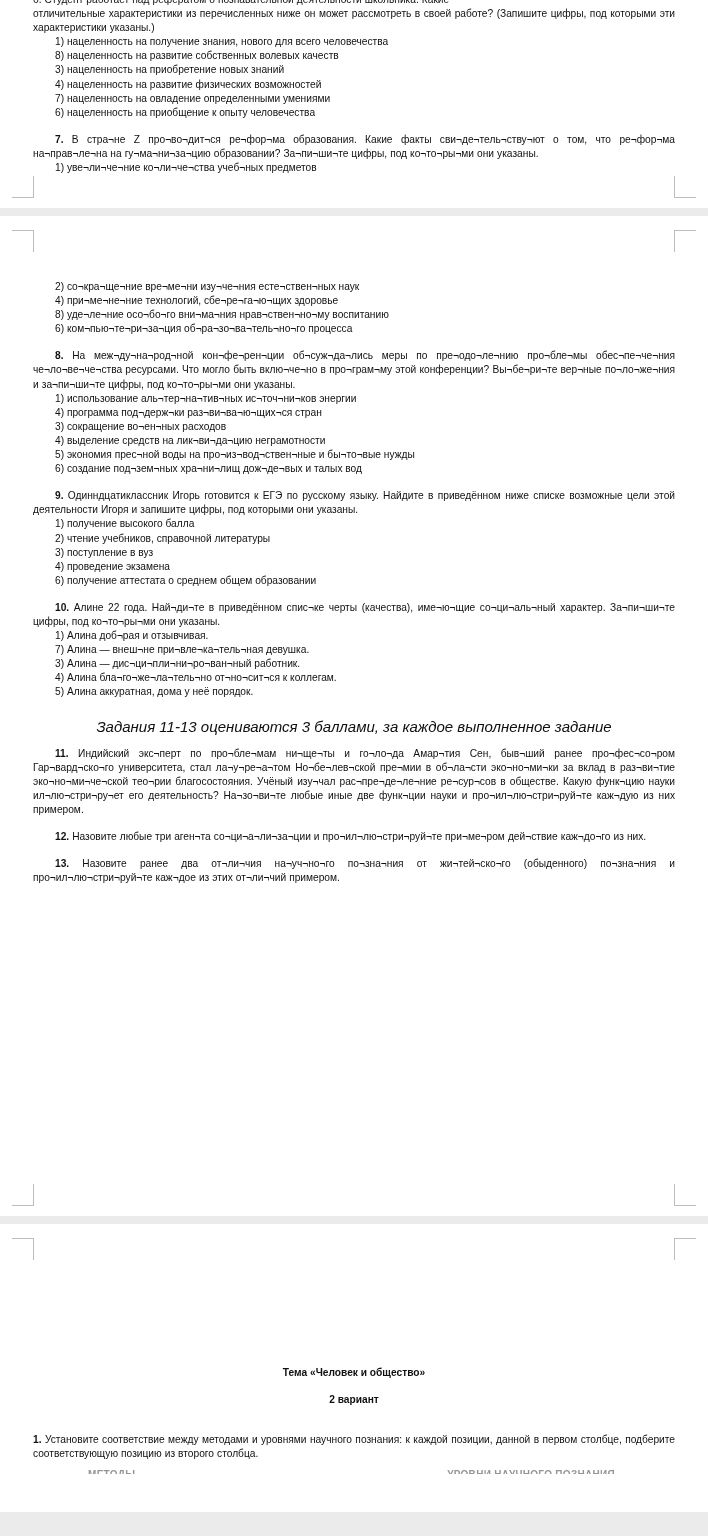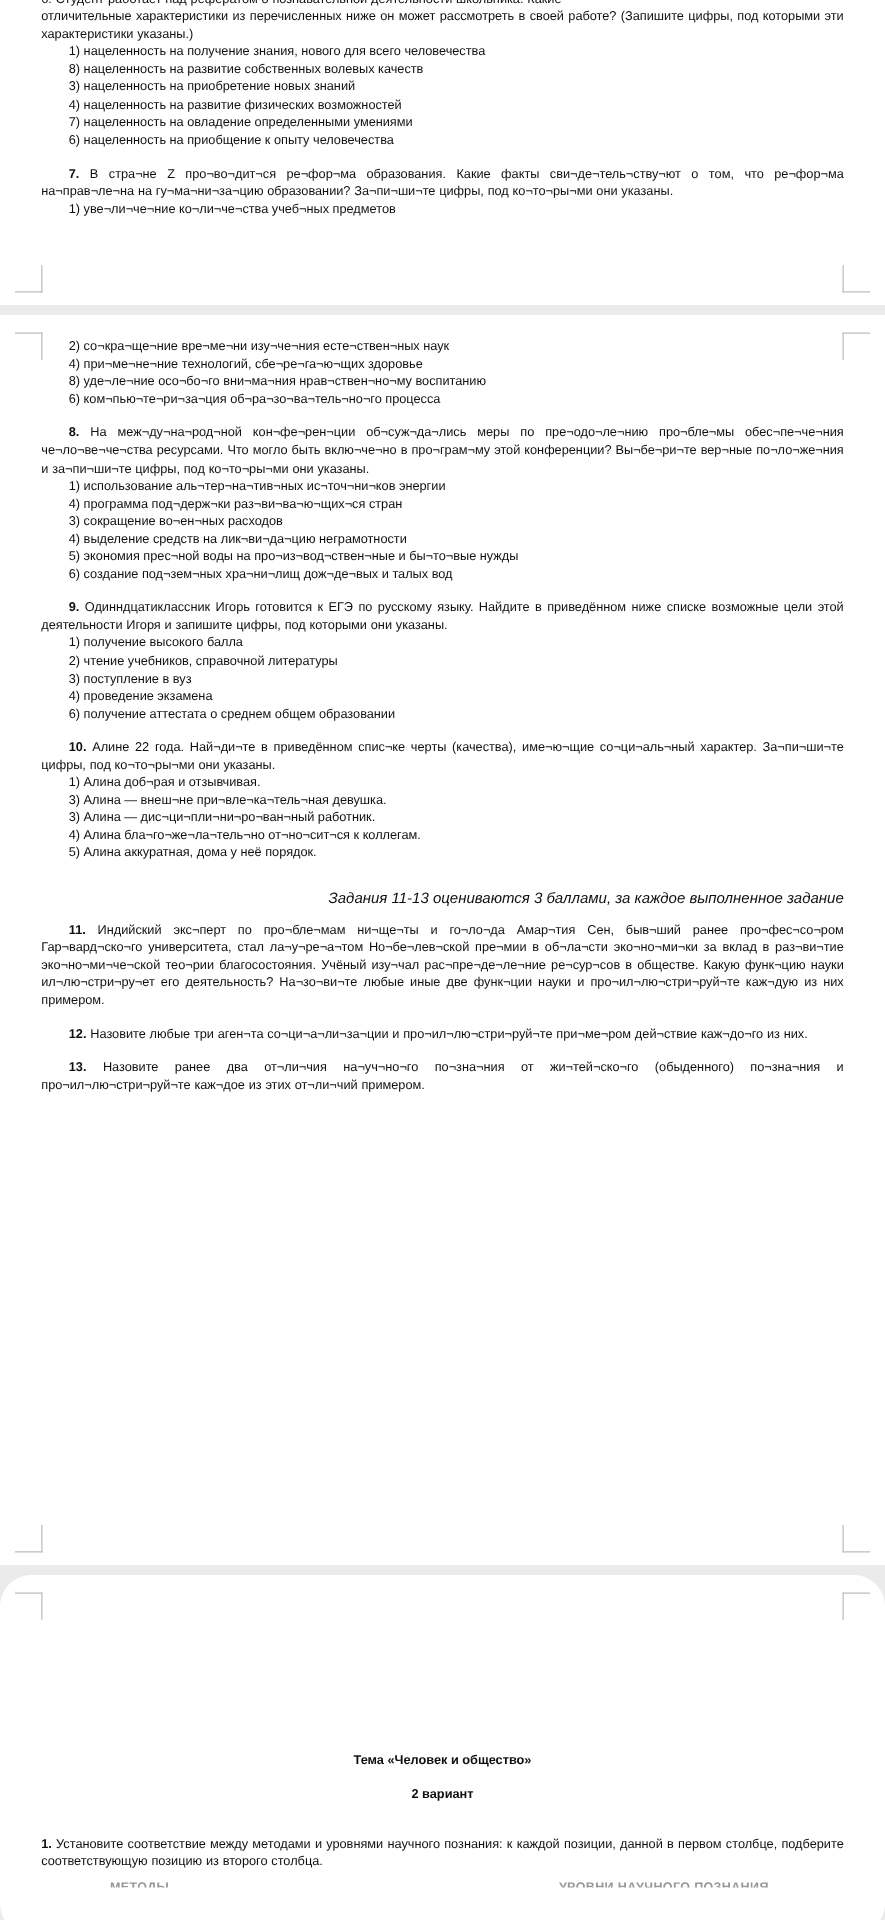--- a/index.html
+++ b/index.html
@@ -81,23 +81,23 @@
     margin: 0;
     padding-left: 22px;
     text-align: left;
     font-size: 10.2px;
     line-height: 14.1px;
   }
 
   p.note {
     margin: 0;
     font-style: italic;
-    font-size: 12px;
-    line-height: 14.1px;
-    text-align: right;
+    font-size: 15px;
+    line-height: 14.1px;
+    text-align: center;
   }
 
   p.center {
     margin: 0;
     text-align: center;
     font-size: 10.2px;
     line-height: 14.1px;
   }
   p.center.bold { font-weight: bold; }
 
@@ -122,21 +122,21 @@
     overflow: hidden;
     opacity: .55;
   }
   .table-peek span { display: block; }
 </style>
 </head>
 <body>
 
 <div class="viewer">
 
-  <div class="page" style="height:244px;">
+  <div class="page" style="height:208px;">
 
     <div class="body clip-top">
 
       <p class="para noindent">6. Студент работает над рефератом о познавательной деятельности школьника. Какие</p>
       <p class="para noindent">отличительные характеристики из перечисленных ниже он может рассмотреть в своей работе? (Запишите цифры, под которыми эти характеристики указаны.)</p>
 
       <p class="opt">1) нацеленность на получение знания, нового для всего человечества</p>
       <p class="opt">8) нацеленность на развитие собственных волевых качеств</p>
       <p class="opt">3) нацеленность на приобретение новых знаний</p>
       <p class="opt">4) нацеленность на развитие физических возможностей</p>
@@ -154,21 +154,21 @@
     <div class="crop br" style="right:12px; bottom:10px;"></div>
   </div>
 
   <div class="page-gap"></div>
 
   <div class="page" style="height:1000px;">
 
     <div class="crop tl" style="left:12px; top:14px;"></div>
     <div class="crop tr" style="right:12px; top:14px;"></div>
 
-    <div class="body" style="padding-top:19px;">
+    <div class="body" style="padding-top:64px;">
 
       <p class="opt">2) со¬кра¬ще¬ние вре¬ме¬ни изу¬че¬ния есте¬ствен¬ных наук</p>
       <p class="opt">4) при¬ме¬не¬ние технологий, сбе¬ре¬га¬ю¬щих здоровье</p>
       <p class="opt">8) уде¬ле¬ние осо¬бо¬го вни¬ма¬ния нрав¬ствен¬но¬му воспитанию</p>
       <p class="opt">6) ком¬пью¬те¬ри¬за¬ция об¬ра¬зо¬ва¬тель¬но¬го процесса</p>
 
       <div class="spacer-md"></div>
 
       <p class="para"><b>8.</b><span> На меж¬ду¬на¬род¬ной кон¬фе¬рен¬ции об¬суж¬да¬лись меры по пре¬одо¬ле¬нию про¬бле¬мы обес¬пе¬че¬ния че¬ло¬ве¬че¬ства ресурсами. Что могло быть вклю¬че¬но в про¬грам¬му этой конференции? Вы¬бе¬ри¬те вер¬ные по¬ло¬же¬ния и за¬пи¬ши¬те цифры, под ко¬то¬ры¬ми они указаны.</span></p>
 
@@ -187,21 +187,21 @@
       <p class="opt">2) чтение учебников, справочной литературы</p>
       <p class="opt">3) поступление в вуз</p>
       <p class="opt">4) проведение экзамена</p>
       <p class="opt">6) получение аттестата о среднем общем образовании</p>
 
       <div class="spacer-md"></div>
 
       <p class="para"><b>10.</b><span> Алине 22 года. Най¬ди¬те в приведённом спис¬ке черты (качества), име¬ю¬щие со¬ци¬аль¬ный характер. За¬пи¬ши¬те цифры, под ко¬то¬ры¬ми они указаны.</span></p>
 
       <p class="opt">1) Алина доб¬рая и отзывчивая.</p>
-      <p class="opt">3) Алина — внеш¬не при¬вле¬ка¬тель¬ная девушка.</p>
+      <p class="opt">7) Алина — внеш¬не при¬вле¬ка¬тель¬ная девушка.</p>
       <p class="opt">3) Алина — дис¬ци¬пли¬ни¬ро¬ван¬ный работник.</p>
       <p class="opt">4) Алина бла¬го¬же¬ла¬тель¬но от¬но¬сит¬ся к коллегам.</p>
       <p class="opt">5) Алина аккуратная, дома у неё порядок.</p>
 
       <div class="spacer-lg"></div>
 
       <p class="note">Задания 11-13 оцениваются 3 баллами, за каждое выполненное задание</p>
 
       <div class="spacer-md"></div>
 
@@ -215,21 +215,21 @@
 
       <p class="para"><b>13.</b><span> Назовите ранее два от¬ли¬чия на¬уч¬но¬го по¬зна¬ния от жи¬тей¬ско¬го (обыденного) по¬зна¬ния и про¬ил¬лю¬стри¬руй¬те каж¬дое из этих от¬ли¬чий примером.</span></p>
     </div>
 
     <div class="crop bl" style="left:12px; bottom:10px;"></div>
     <div class="crop br" style="right:12px; bottom:10px;"></div>
   </div>
 
   <div class="page-gap"></div>
 
-  <div class="page" style="height:288px;border-radius:25px;">
+  <div class="page" style="height:288px;">
 
     <div class="crop tl" style="left:12px; top:14px;"></div>
     <div class="crop tr" style="right:12px; top:14px;"></div>
 
     <div class="body" style="padding-top:142px;">
 
       <p class="center bold">Тема «Человек и общество»</p>
 
       <div class="spacer-md"></div>
 

